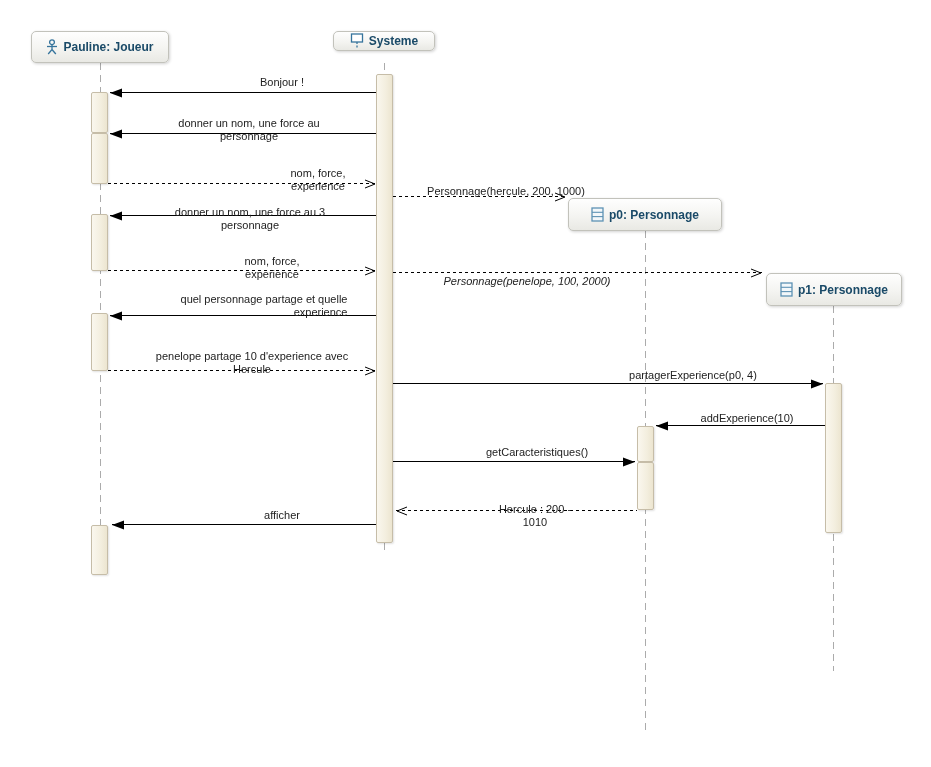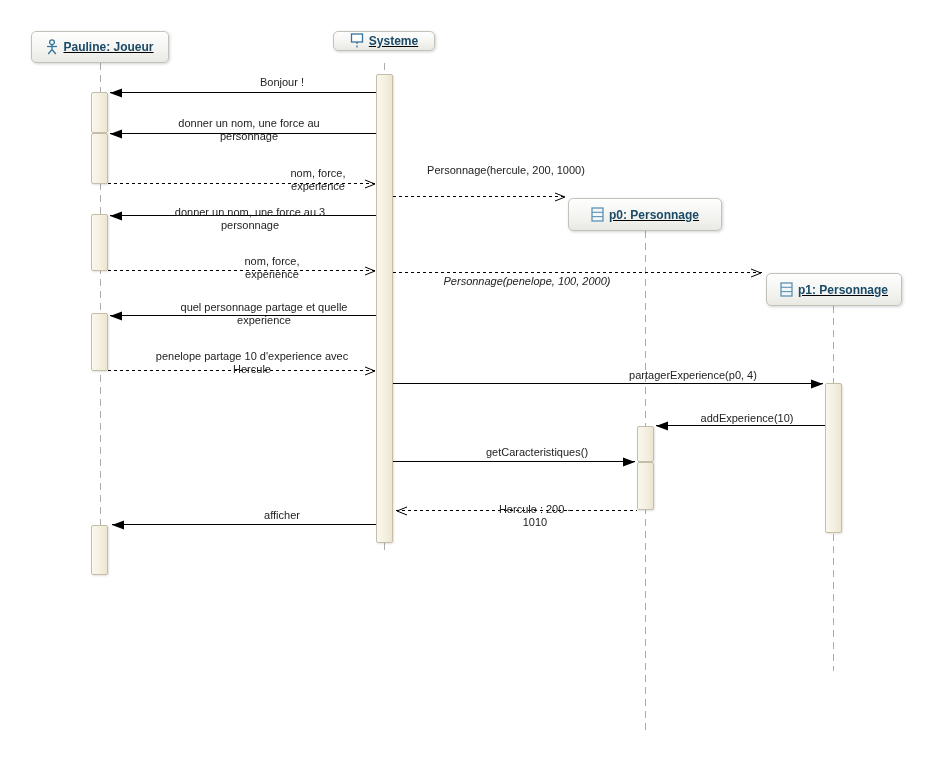--- a/index.html
+++ b/index.html
@@ -6,21 +6,20 @@
   #canvas{
     position:relative;width:931px;height:767px;background:#ffffff;overflow:hidden;
     font-family:"Liberation Sans","DejaVu Sans",sans-serif;
   }
   .participant-box{
     position:absolute;display:flex;align-items:center;justify-content:center;gap:5px;
     background:linear-gradient(to bottom,#fefefe 0%,#f4f4f1 55%,#e9e9e4 100%);
     border:1px solid #c2c2bb;border-radius:5px;
     box-shadow:1px 1px 3px rgba(0,0,0,.18);
     box-sizing:border-box;
-    text-decoration:underline;
   }
   .participant-label{
     font-size:12px;font-weight:bold;color:#1a4a68;white-space:nowrap;
   }
   .icon{display:flex;align-items:center;}
   .lifeline{
     position:absolute;width:1px;
     background:repeating-linear-gradient(to bottom,#ababab 0px,#ababab 7px,transparent 7px,transparent 12px);
   }
   .activation{
@@ -70,21 +69,21 @@
             <path d="M1,1 L11,5 L1,9" fill="none" stroke="#000" stroke-width="1"></path>
           </svg></div>
         <div class="msg-label" style="left: 318px; top: 167px;">nom, force,
 experience</div>
       </div>
       <div>
         <div class="msg-line dashed" style="left: 393px; top: 196px; width: 173px;"></div>
         <div class="msg-head" style="left: 554px; top: 192px;"><svg width="12" height="10" viewBox="0 0 12 10">
             <path d="M1,1 L11,5 L1,9" fill="none" stroke="#000" stroke-width="1"></path>
           </svg></div>
-        <div class="msg-label" style="left: 506px; top: 164px; text-align: center;">Personnage(hercule, 200, 1000)</div>
+        <div class="msg-label" style="left: 506px; top: 185px; text-align: center;">Personnage(hercule, 200, 1000)</div>
       </div>
       <div>
         <div class="msg-line solid" style="left: 110px; top: 215px; width: 266px;"></div>
         <div class="msg-head" style="left: 110px; top: 211px;"><svg width="12" height="10" viewBox="0 0 12 10">
             <polygon points="12,0.5 0,5 12,9.5" fill="#000"></polygon>
           </svg></div>
         <div class="msg-label" style="left: 250px; top: 206px;">donner un nom, une force au 3
 personnage</div>
       </div>
       <div>
@@ -100,21 +99,21 @@
         <div class="msg-head" style="left: 750px; top: 268px;"><svg width="12" height="10" viewBox="0 0 12 10">
             <path d="M1,1 L11,5 L1,9" fill="none" stroke="#000" stroke-width="1"></path>
           </svg></div>
         <div class="msg-label" style="left: 527px; top: 275px; font-style: italic;">Personnage(penelope, 100, 2000)</div>
       </div>
       <div>
         <div class="msg-line solid" style="left: 110px; top: 315px; width: 266px;"></div>
         <div class="msg-head" style="left: 110px; top: 311px;"><svg width="12" height="10" viewBox="0 0 12 10">
             <polygon points="12,0.5 0,5 12,9.5" fill="#000"></polygon>
           </svg></div>
-        <div class="msg-label" style="left: 264px; top: 301px;">quel personnage partage et quelle
+        <div class="msg-label" style="left: 264px; top: 293px; text-align: right;">quel personnage partage et quelle
 experience</div>
       </div>
       <div>
         <div class="msg-line dashed" style="left: 108px; top: 370px; width: 268px;"></div>
         <div class="msg-head" style="left: 364px; top: 366px;"><svg width="12" height="10" viewBox="0 0 12 10">
             <path d="M1,1 L11,5 L1,9" fill="none" stroke="#000" stroke-width="1"></path>
           </svg></div>
         <div class="msg-label" style="left: 252px; top: 350px;">penelope partage 10 d'experience avec
 Hercule</div>
       </div>

